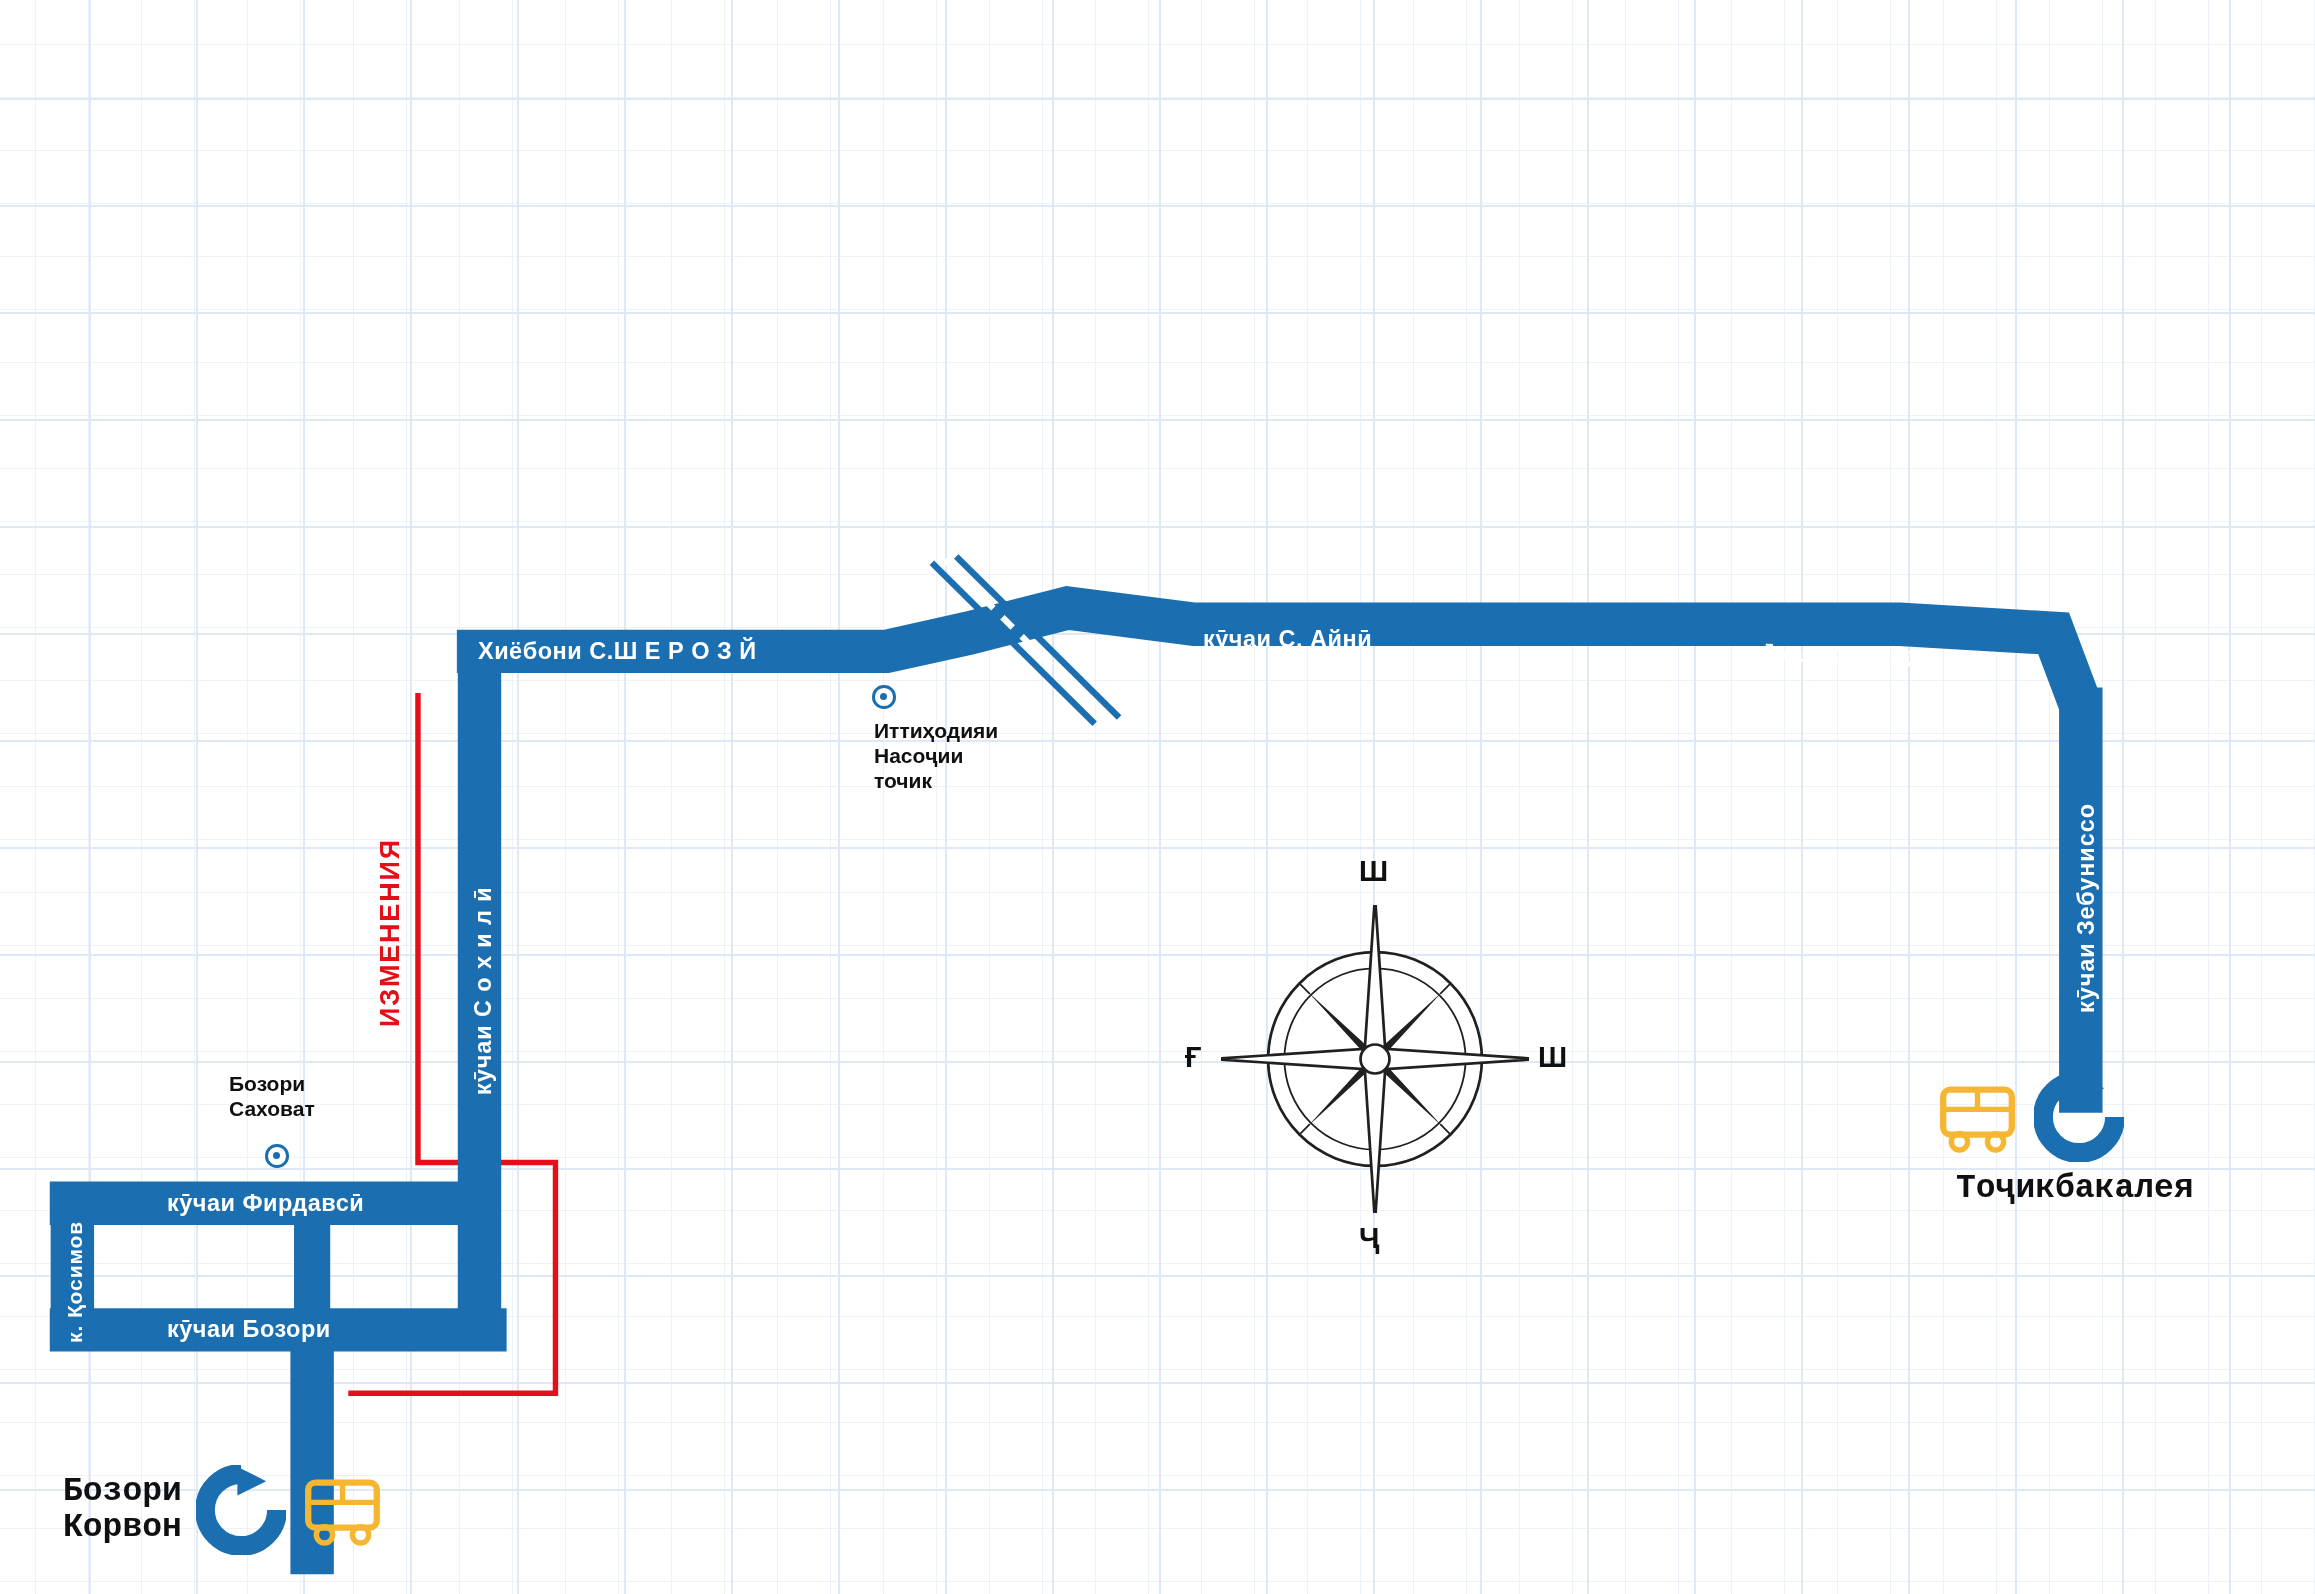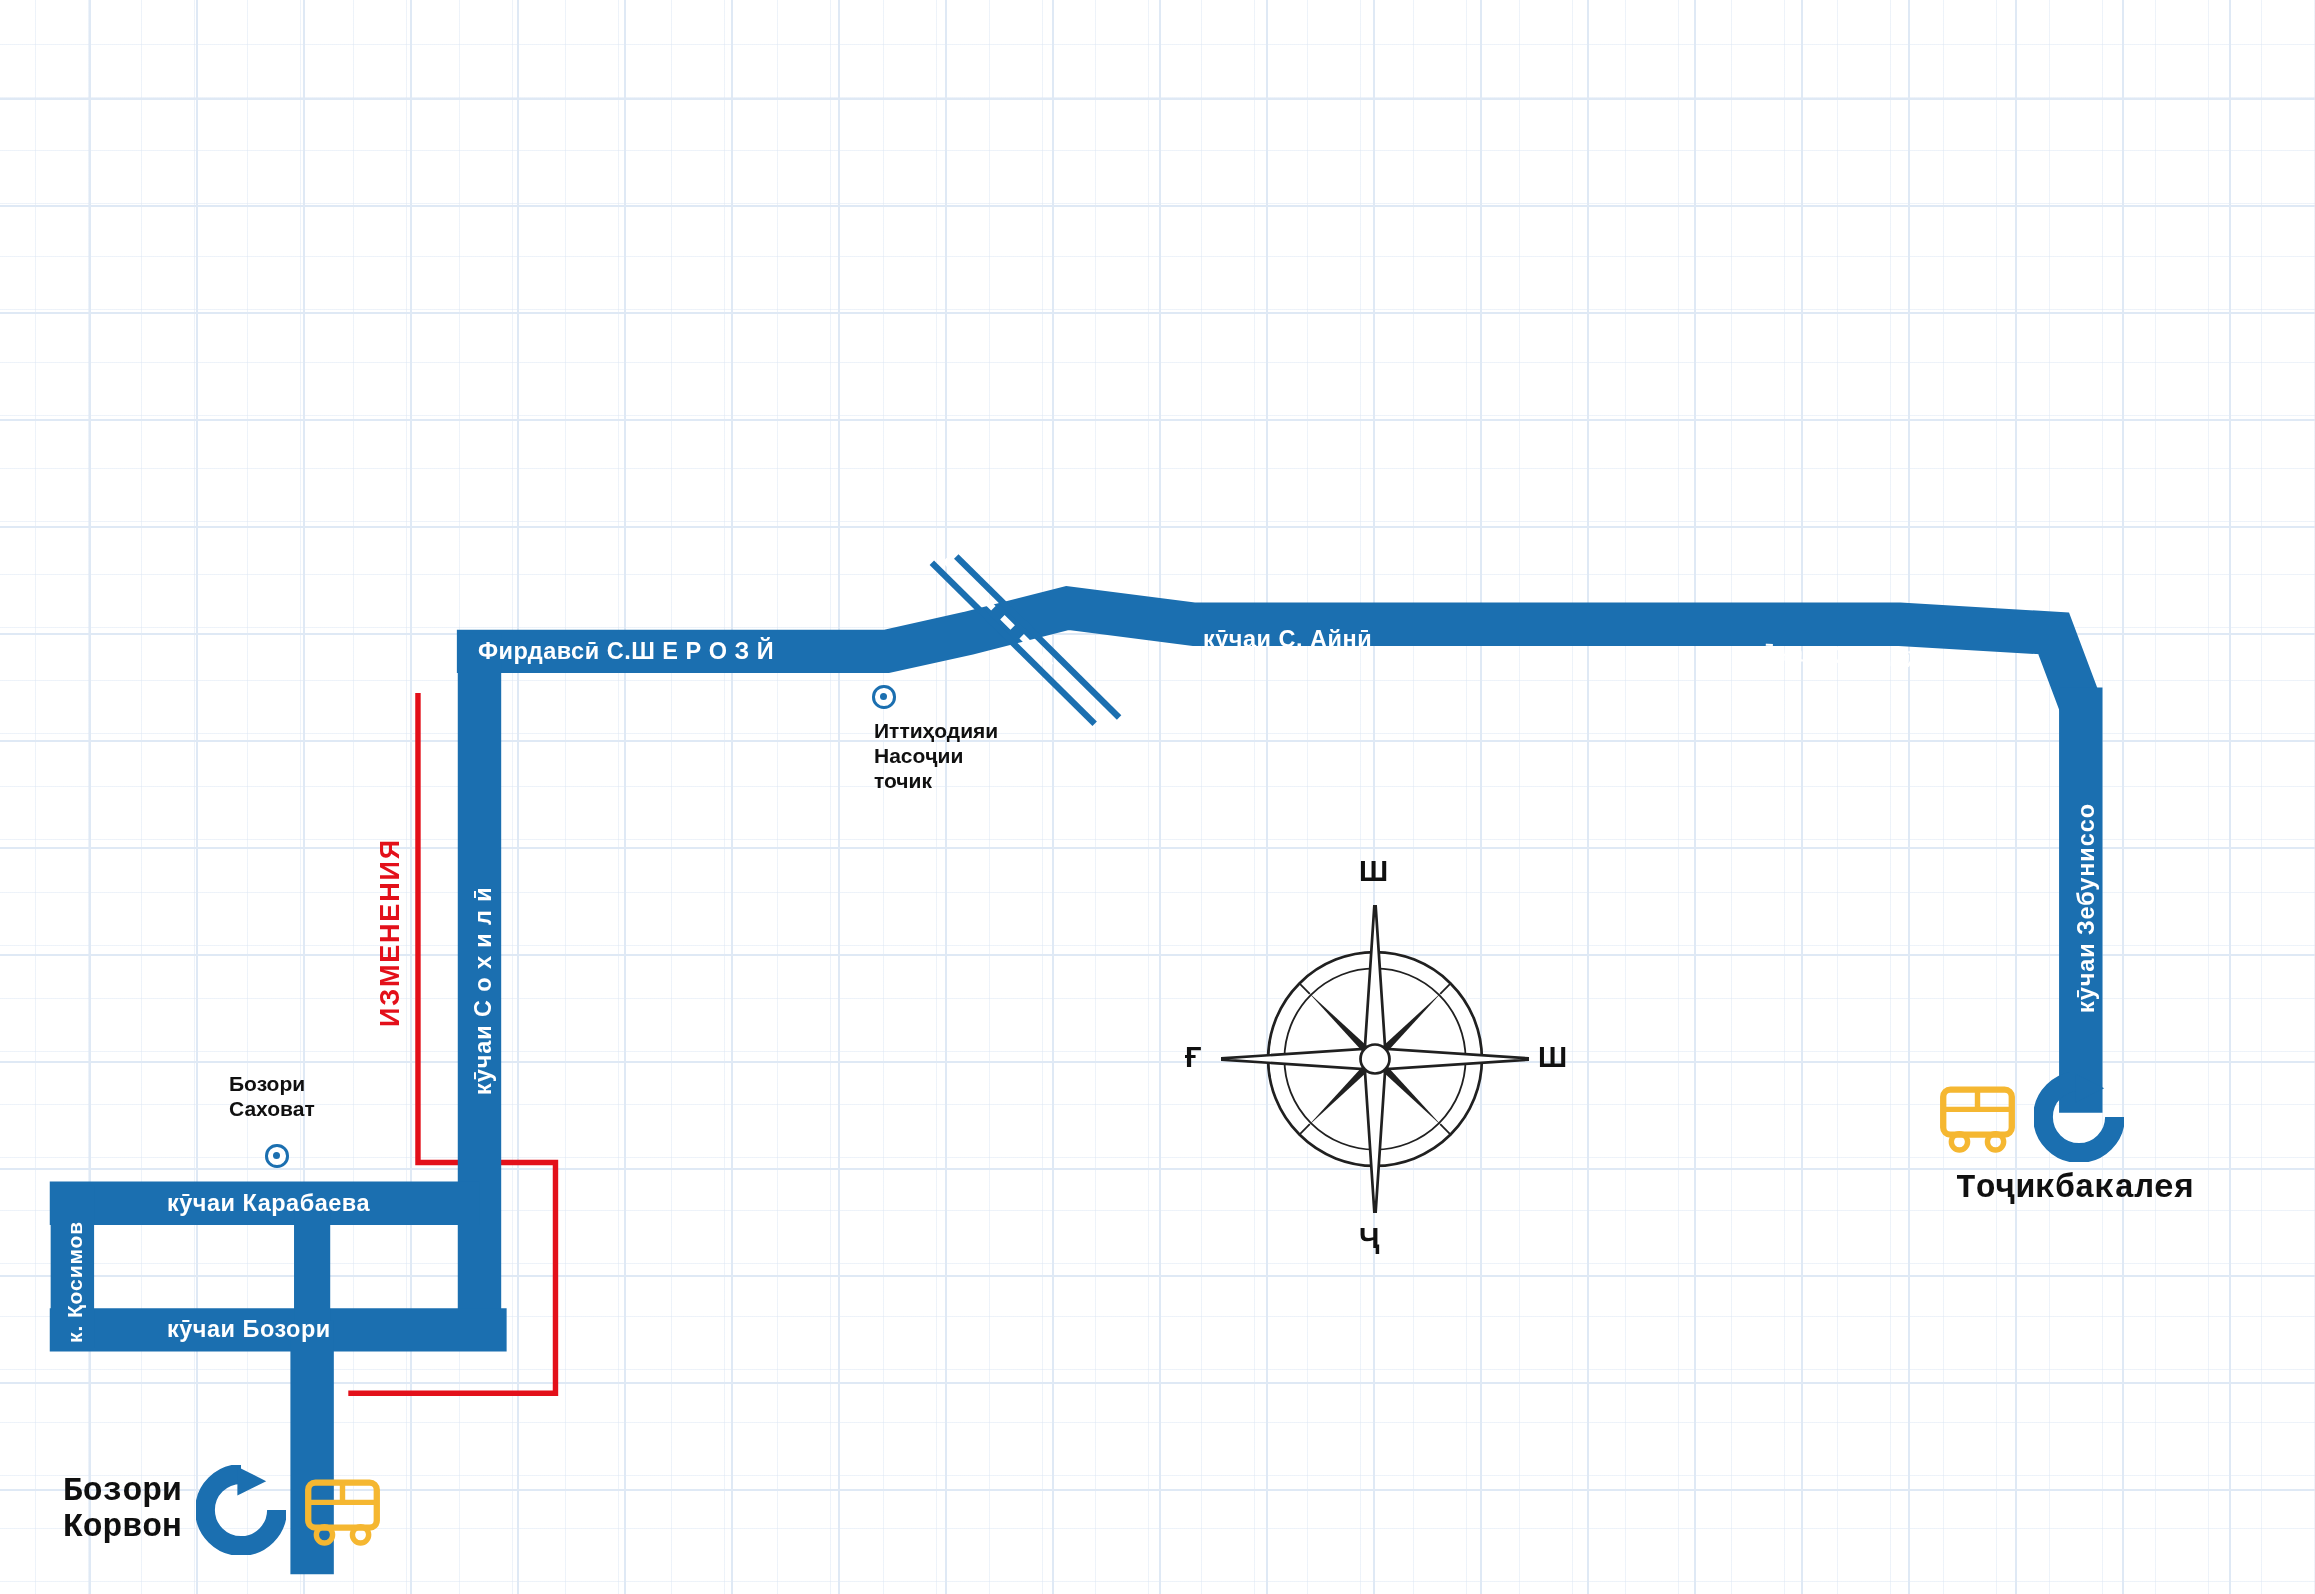--- a/index.html
+++ b/index.html
@@ -173,26 +173,26 @@
 
     <path d="M 345 1460 L 345 1740" fill="none" stroke="#1b6fb0" stroke-width="48"></path>
 
     <g>
       <line x1="1030" y1="622" x2="1210" y2="800" stroke="#1b6fb0" stroke-width="7"></line>
       <line x1="1057" y1="615" x2="1237" y2="793" stroke="#1b6fb0" stroke-width="7"></line>
       <line x1="1044" y1="619" x2="1224" y2="797" stroke="#ffffff" stroke-width="7" stroke-dasharray="16 14"></line>
     </g>
   </svg>
 
-  <div class="road-label" style="left:478px; top:638px;">Фирдавсӣ С.Ш Е Р О З Й</div>
+  <div class="road-label" style="left:478px; top:638px;">Хиёбони С.Ш Е Р О З Й</div>
   <div class="road-label" style="left:1203px; top:626px;">кӯчаи С. Айнӣ</div>
   <div class="road-label" style="left:1750px; top:642px; transform:rotate(3deg);">кӯчаи С. Айнӣ</div>
   <div class="vert-label" style="left:2073px; top:1013px; transform:rotate(-90deg);">кӯчаи Зебуниссо</div>
   <div class="vert-label" style="left:470px; top:1095px; transform:rotate(-90deg);">кӯчаи С о х и л ӣ</div>
-  <div class="road-label" style="left:167px; top:1190px;">кӯчаи Карабаева</div>
+  <div class="road-label" style="left:167px; top:1190px;">кӯчаи Фирдавсӣ</div>
   <div class="road-label" style="left:167px; top:1316px;">кӯчаи Бозори</div>
   <div class="vert-label" style="left:63px; top:1343px; font-size:21px; transform:rotate(-90deg);">к. Қосимов</div>
 
   <div class="red-label" style="left:375px; top:1027px; transform:rotate(-90deg);">ИЗМЕНЕНИЯ</div>
 
   <div class="stop-dot" style="left:872px; top:685px;"></div>
   <div class="black-label" style="left:830px; top:719px;">Иттиҳодияи
 Насоҷии
 точик</div>
 

